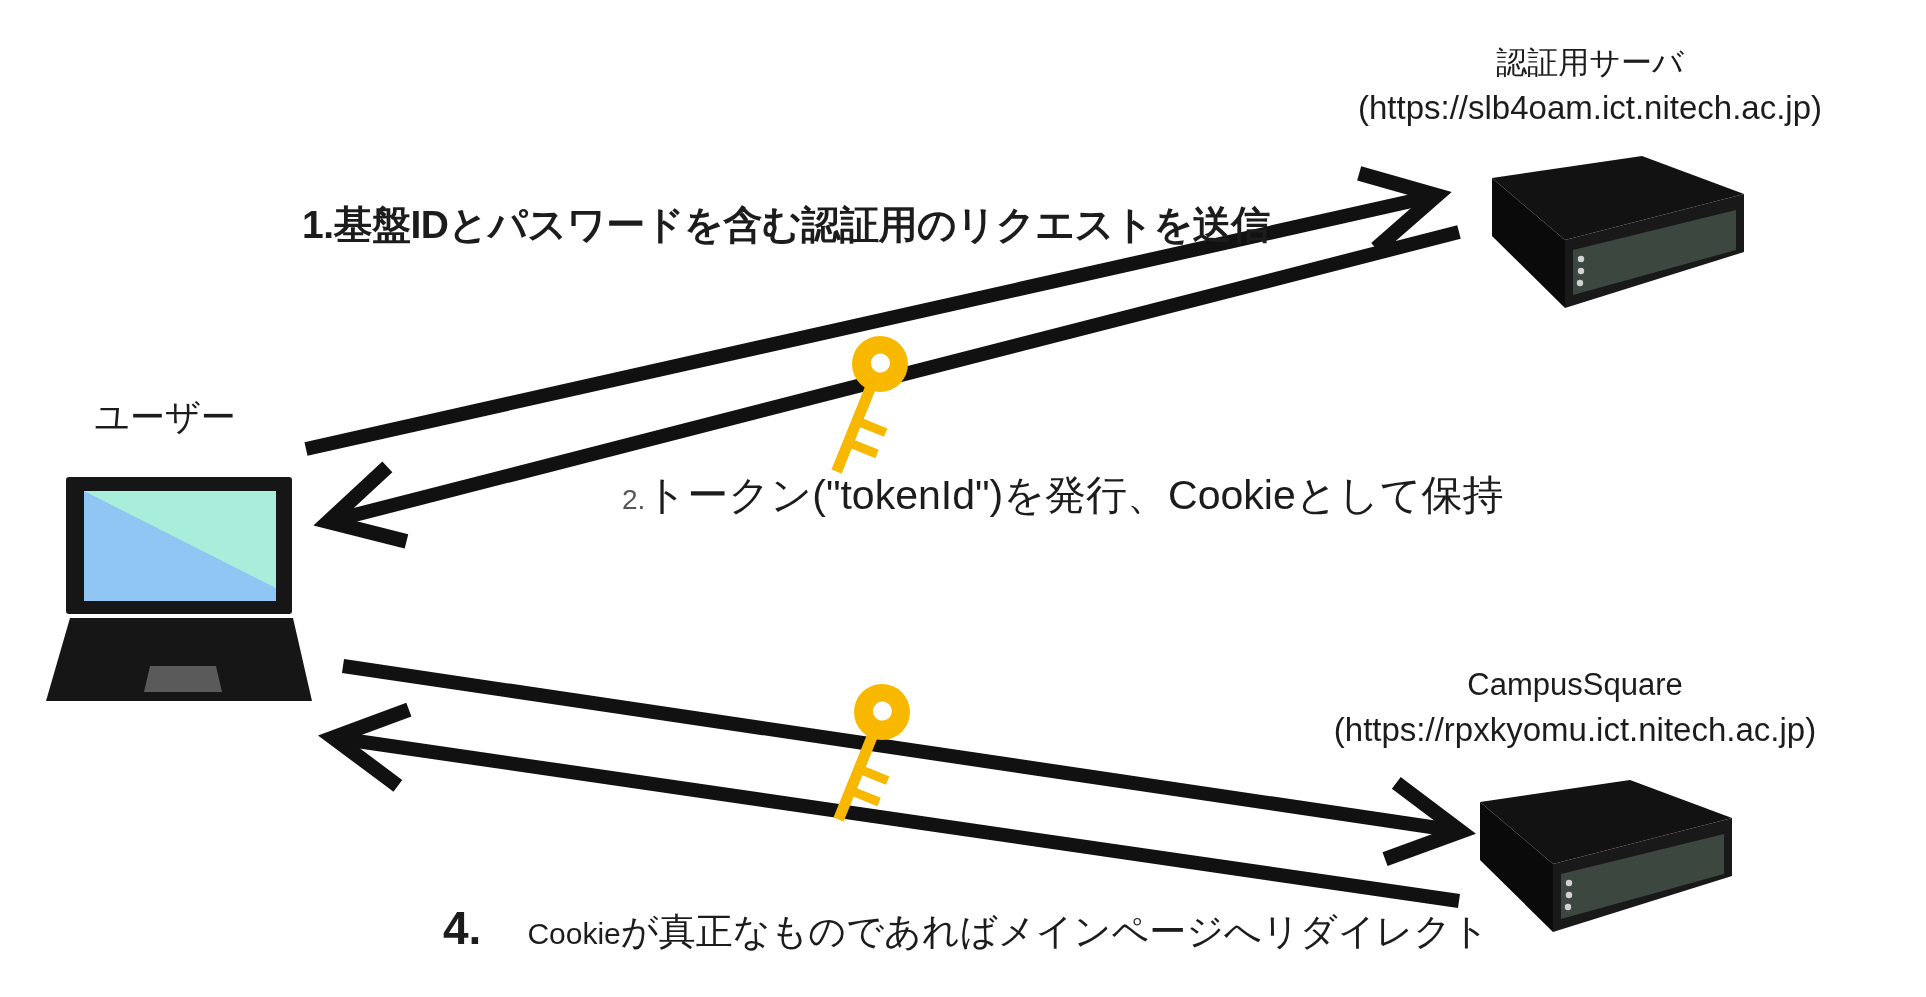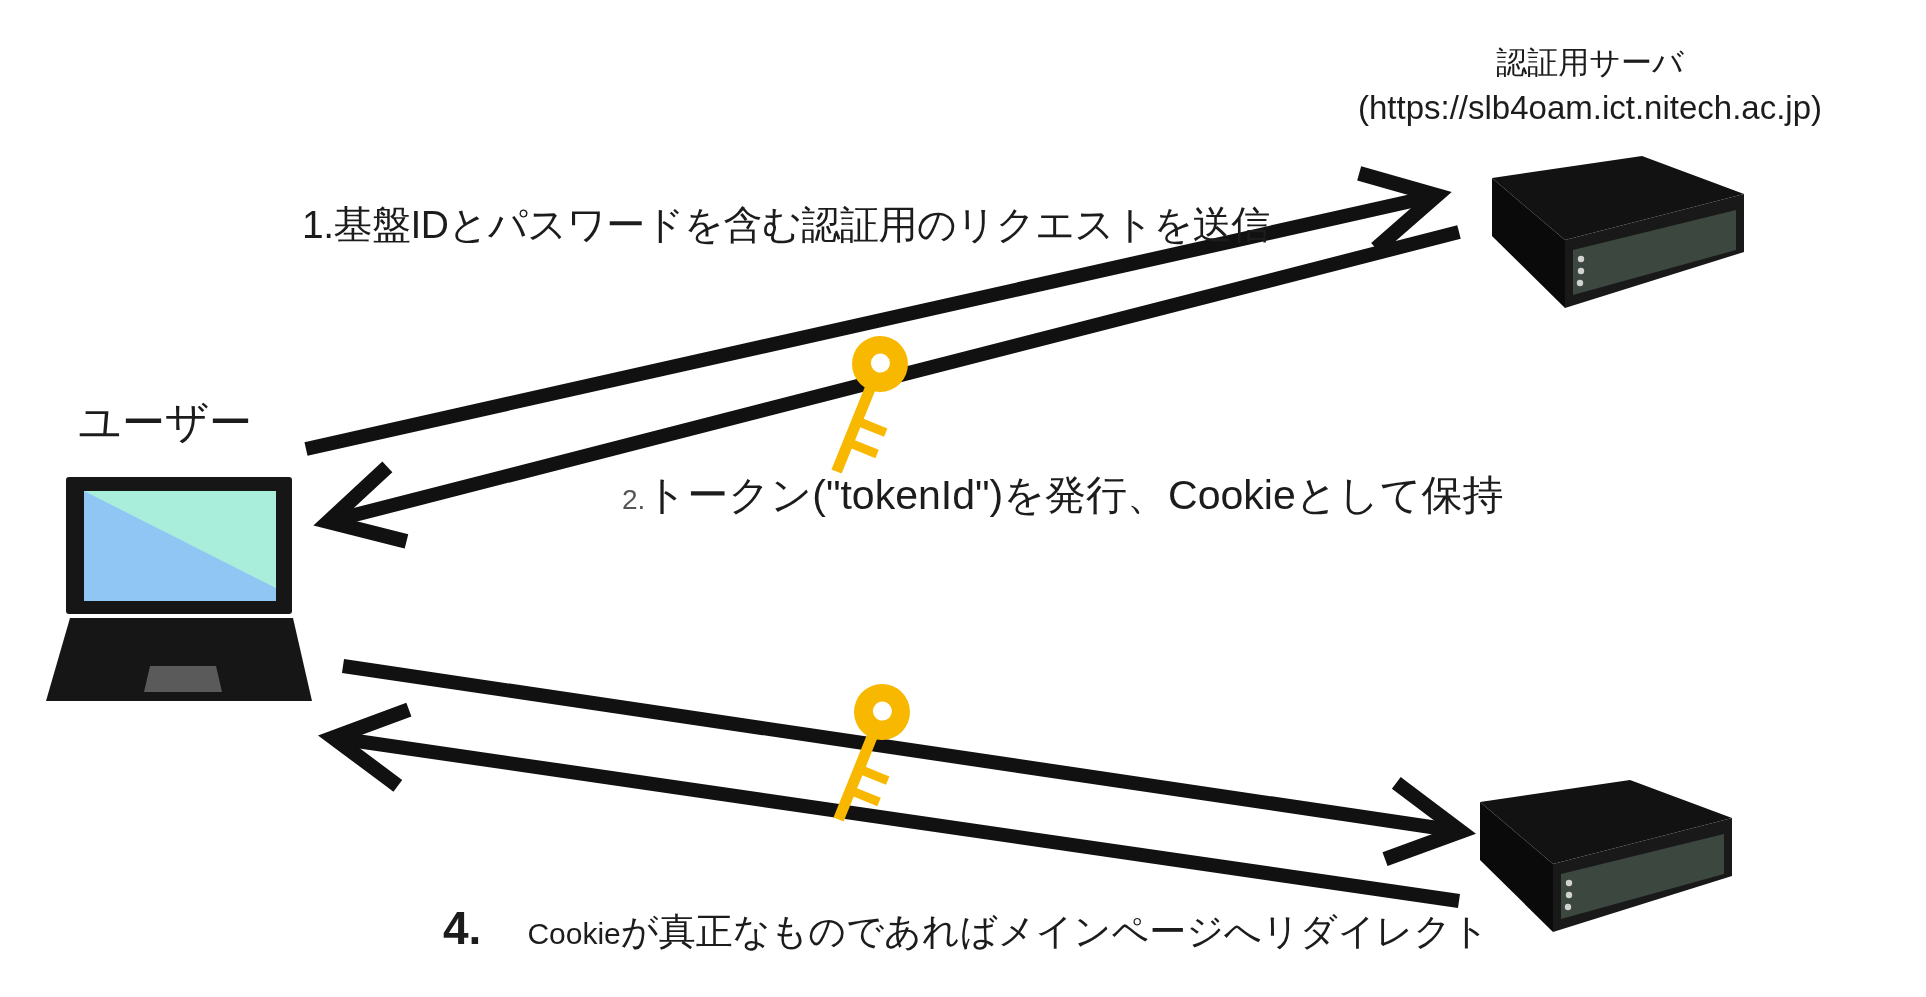--- a/index.html
+++ b/index.html
@@ -27,23 +27,23 @@
   .srv-front { fill:#191919; }
   .srv-panel { fill:var(--server-panel,#3C4740); }
   .srv-led   { fill:#d2d2d2; }
 
   
   .label { position:absolute; white-space:nowrap; color:var(--text,#1c1c1c); }
   .center { text-align:center; }
 
   .node-title   { font-size:31px; line-height:46px; }
   .node-url     { font-size:33px; line-height:44px; }
-  .user-label   { font-size:43px; }
+  .user-label   { font-size:35px; }
 
-  .step1 { left:302px; top:198px; font-size:39px; letter-spacing:-0.5px; }
+  .step1 { left:302px; top:198px; font-size:39px; letter-spacing:-0.5px;font-weight:bold; }
   .step2 { left:622px; top:468px; font-size:41px; }
   .step2 .step-num { font-size:28px; color:var(--step-number-muted,#555555); }
   .step3 { left:742px; top:630px; font-size:35px; }
   .step3 .step-num { font-size:32px; }
   .step4 { left:443px; top:901px; font-size:37px; }
   .step4 .step-num { font-size:46px; font-weight:600; }
   .step4 .step-latin { font-size:30px;margin-left:46px; }
 </style>
 </head>
 <body>
@@ -101,20 +101,24 @@
 
     <use href="#key-shape" xlink:href="#key-shape" transform="translate(880,364) rotate(22)"></use>
     <use href="#key-shape" xlink:href="#key-shape" transform="translate(882,712) rotate(22)"></use>
   </svg>
 
   <div class="label center" style="left:1240px; top:40px; width:700px;">
     <div class="node-title">認証用サーバ</div>
     <div class="node-url">(https://slb4oam.ict.nitech.ac.jp)</div>
   </div>
 
+  <div class="label center" style="left:1230px; top:662px; width:690px;">
+    <div class="node-title">CampusSquare</div>
+    <div class="node-url">(https://rpxkyomu.ict.nitech.ac.jp)</div>
+  </div>
 
   <div class="label center user-label" style="left:55px; top:394px; width:220px;">ユーザー</div>
 
   <div class="label step1">
     <span class="step-num">1.</span><span>基盤IDとパスワードを含む認証用のリクエストを送信</span>
   </div>
 
   <div class="label step2">
     <span class="step-num">2.</span><span>トークン("tokenId")を発行、Cookieとして保持</span>
   </div>

